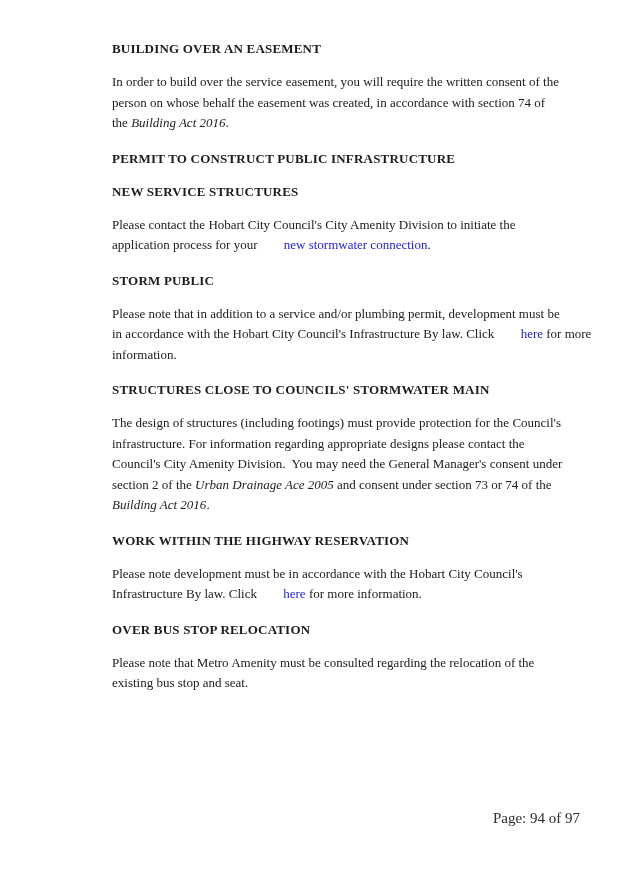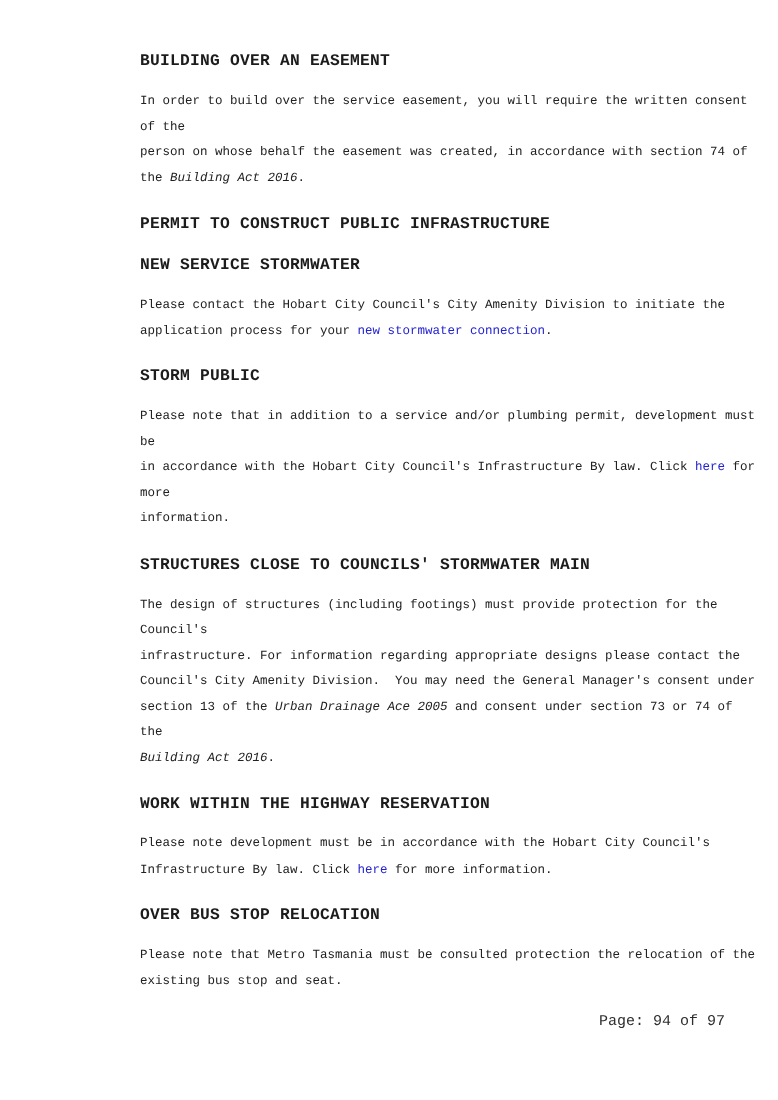--- a/index.html
+++ b/index.html
@@ -5,21 +5,21 @@
   html, body {
     margin: 0;
     padding: 0;
     background: #ffffff;
   }
   .page {
     position: relative;
     width: 622px;
     height: 880px;
     background: #ffffff;
-    font-family: Liberation Mono, monospace;
+    font-family: Liberation Serif, serif;
     color: #212121;
     overflow: hidden;
   }
   .content {
     position: absolute;
     left: 112px;
     top: 24px;
     width: 496px;
   }
   .doc-section {
@@ -27,86 +27,87 @@
   }
   .heading {
     font-size: 13px;
     font-weight: bold;
     line-height: 17px;
     letter-spacing: 0.2px;
     color: #1c1c1c;
     margin: 16px 0 15px 0;
   }
   .para {
-    font-size: 10px;
+    font-size: 13px;
     line-height: 20.5px;
     margin: 0 0 11px 0;
     white-space: pre-wrap;
     color: #212121;
   }
   .para em {
     font-style: italic;
   }
   .lnk {
     color: var(--link-color, #2323d2);
     text-decoration: none;
     cursor: pointer;
+    margin-left: 23px;
   }
   .footer {
     position: absolute;
     top: 810px;
     right: 42px;
-    font-size: 12px;
+    font-size: 15px;
     color: #2e2e2e;
   }
 </style>
 </head>
 <body>
 
 <div class="page">
   <div class="content">
   <section class="doc-section">
     <h2 class="heading">BUILDING OVER AN EASEMENT</h2>
   <p class="para"><span>In order to build over the service easement, you will require the written consent of the
 person on whose behalf the easement was created, in accordance with section 74 of
 the </span><em>Building Act 2016</em><span>.</span></p>
       </section>
 
   <section class="doc-section">
     <h2 class="heading">PERMIT TO CONSTRUCT PUBLIC INFRASTRUCTURE</h2>
       </section>
 
   <section class="doc-section">
-    <h2 class="heading">NEW SERVICE STORMWATER</h2>
+    <h2 class="heading">NEW SERVICE STRUCTURES</h2>
   <p class="para"><span>Please contact the Hobart City Council's City Amenity Division to initiate the
 application process for your </span><a class="lnk" href="#">new stormwater connection</a><span>.</span></p>
       </section>
 
   <section class="doc-section">
     <h2 class="heading">STORM PUBLIC</h2>
   <p class="para"><span>Please note that in addition to a service and/or plumbing permit, development must be
 in accordance with the Hobart City Council's Infrastructure By law. Click </span><a class="lnk" href="#">here</a><span> for more
 information.</span></p>
       </section>
 
   <section class="doc-section">
     <h2 class="heading">STRUCTURES CLOSE TO COUNCILS' STORMWATER MAIN</h2>
   <p class="para"><span>The design of structures (including footings) must provide protection for the Council's
 infrastructure. For information regarding appropriate designs please contact the
 Council's City Amenity Division.  You may need the General Manager's consent under
-section 13 of the </span><em>Urban Drainage Ace 2005</em><span> and consent under section 73 or 74 of the
+section 2 of the </span><em>Urban Drainage Ace 2005</em><span> and consent under section 73 or 74 of the
 </span><em>Building Act 2016</em><span>.</span></p>
       </section>
 
   <section class="doc-section">
     <h2 class="heading">WORK WITHIN THE HIGHWAY RESERVATION</h2>
   <p class="para"><span>Please note development must be in accordance with the Hobart City Council's
 Infrastructure By law. Click </span><a class="lnk" href="#">here</a><span> for more information.</span></p>
       </section>
 
   <section class="doc-section">
     <h2 class="heading">OVER BUS STOP RELOCATION</h2>
-  <p class="para"><span>Please note that Metro Tasmania must be consulted protection the relocation of the
+  <p class="para"><span>Please note that Metro Amenity must be consulted regarding the relocation of the
 existing bus stop and seat.</span></p>
       </section>
 </div>
   <div class="footer">Page: 94 of 97</div>
 </div>
 
 </body></html>

